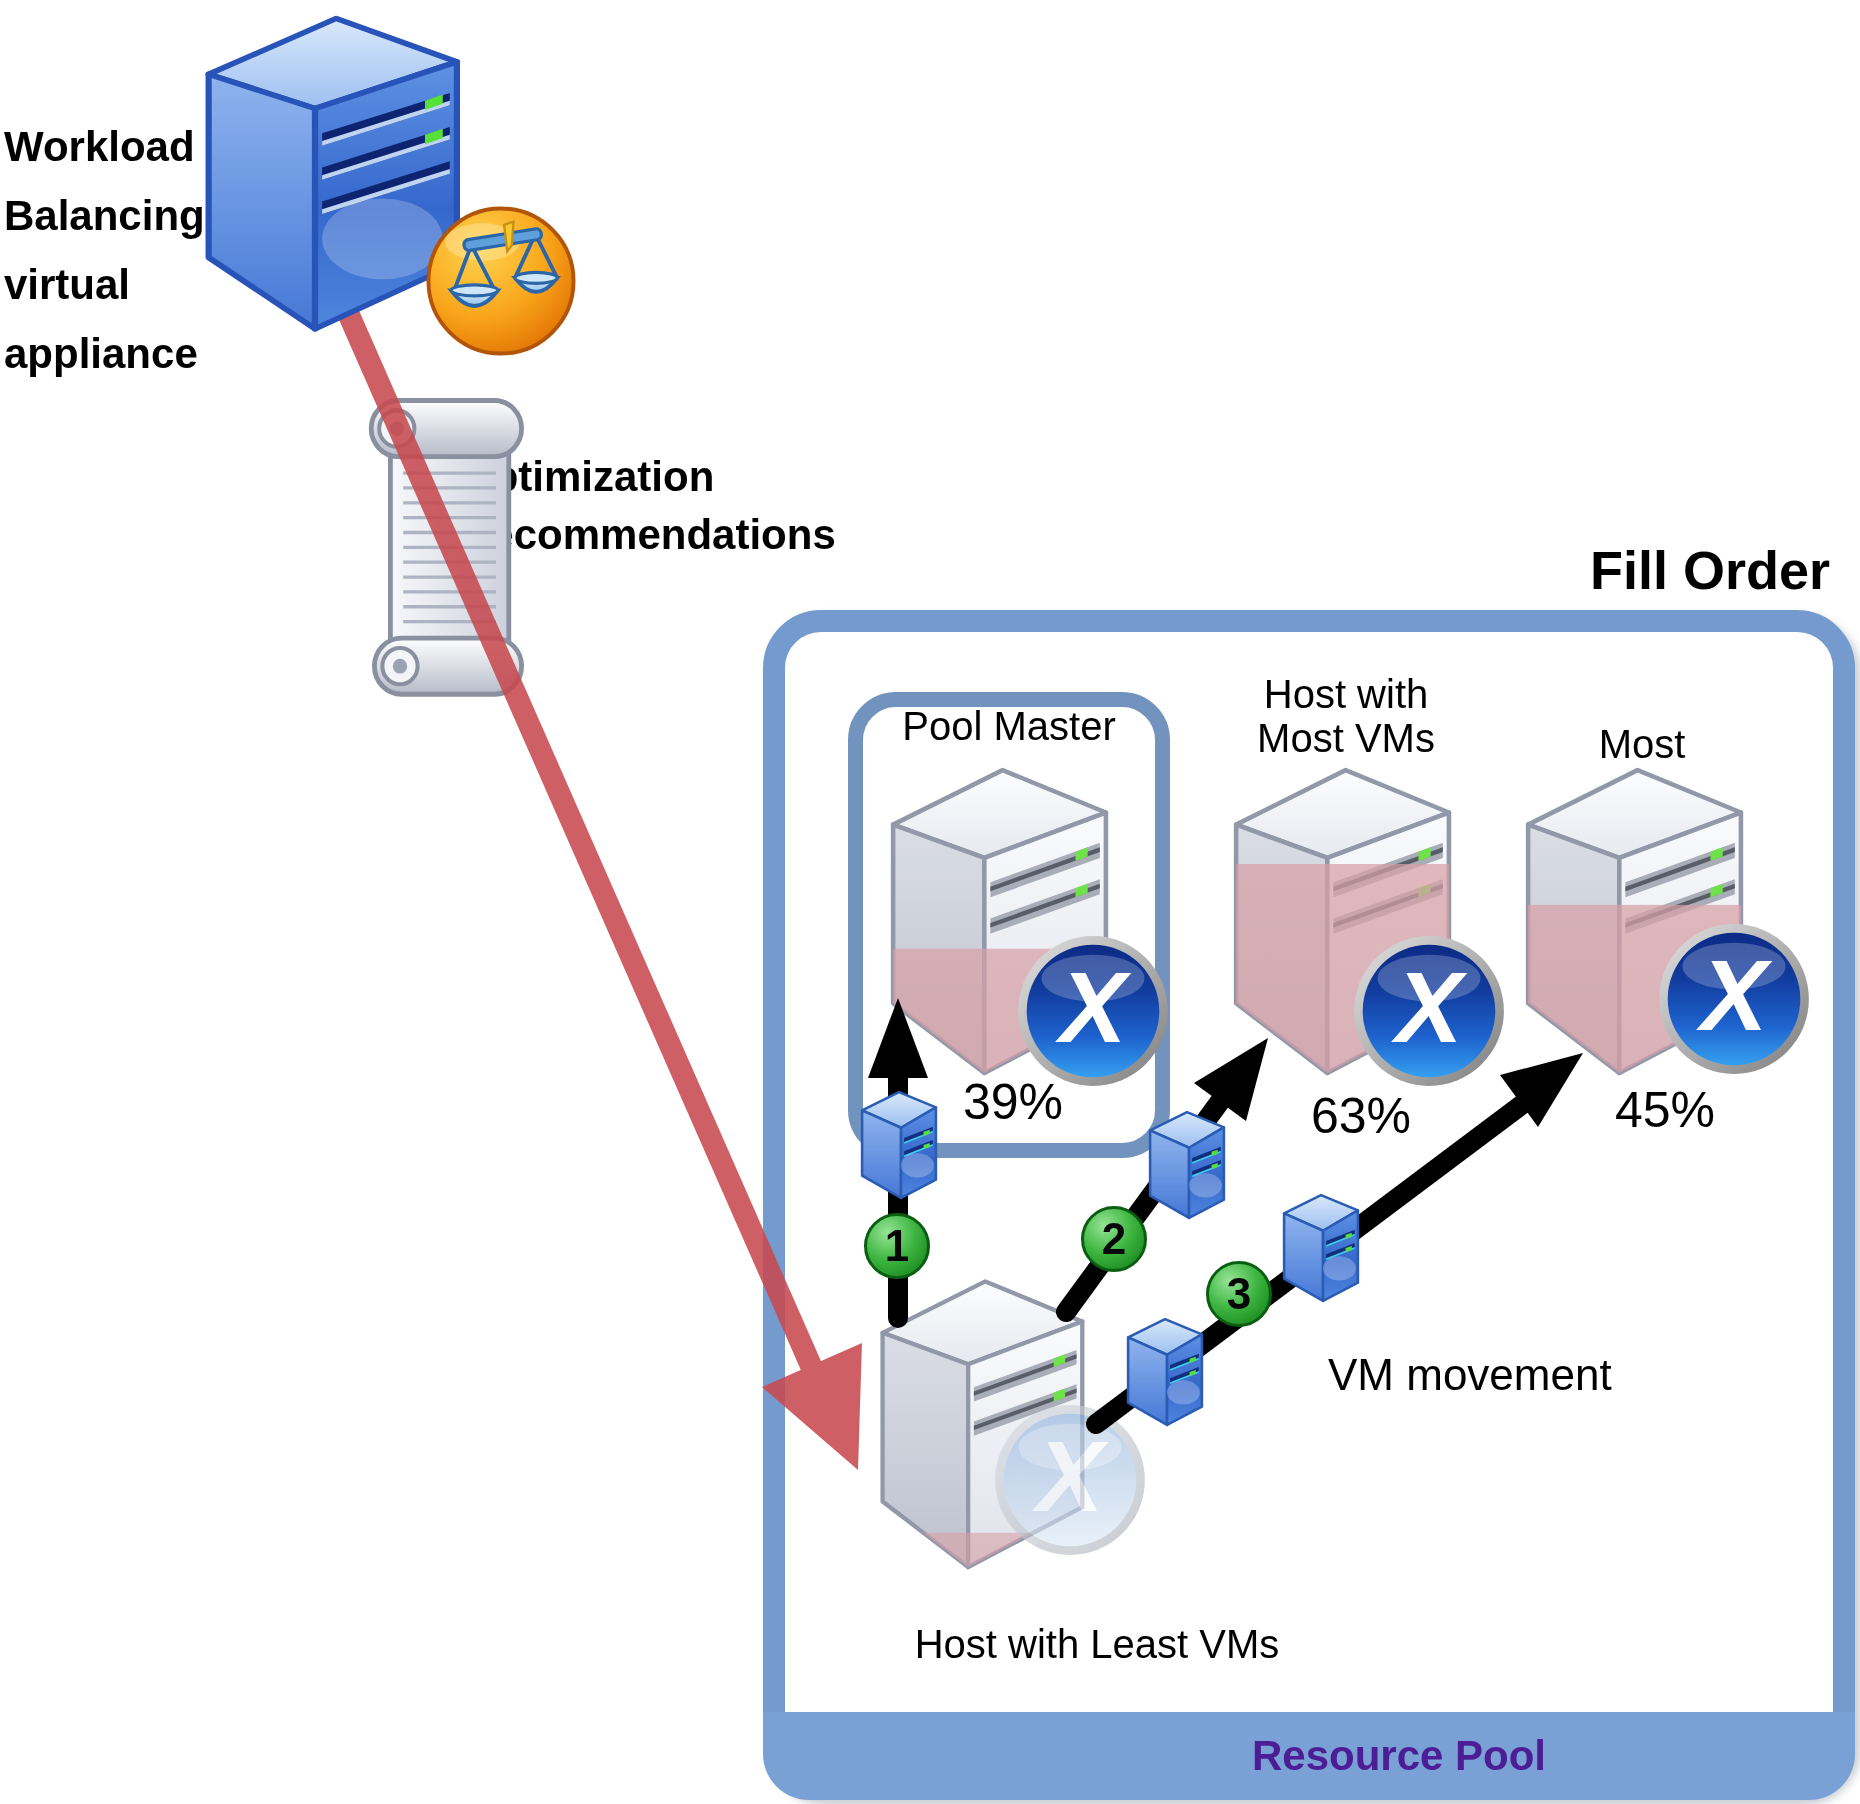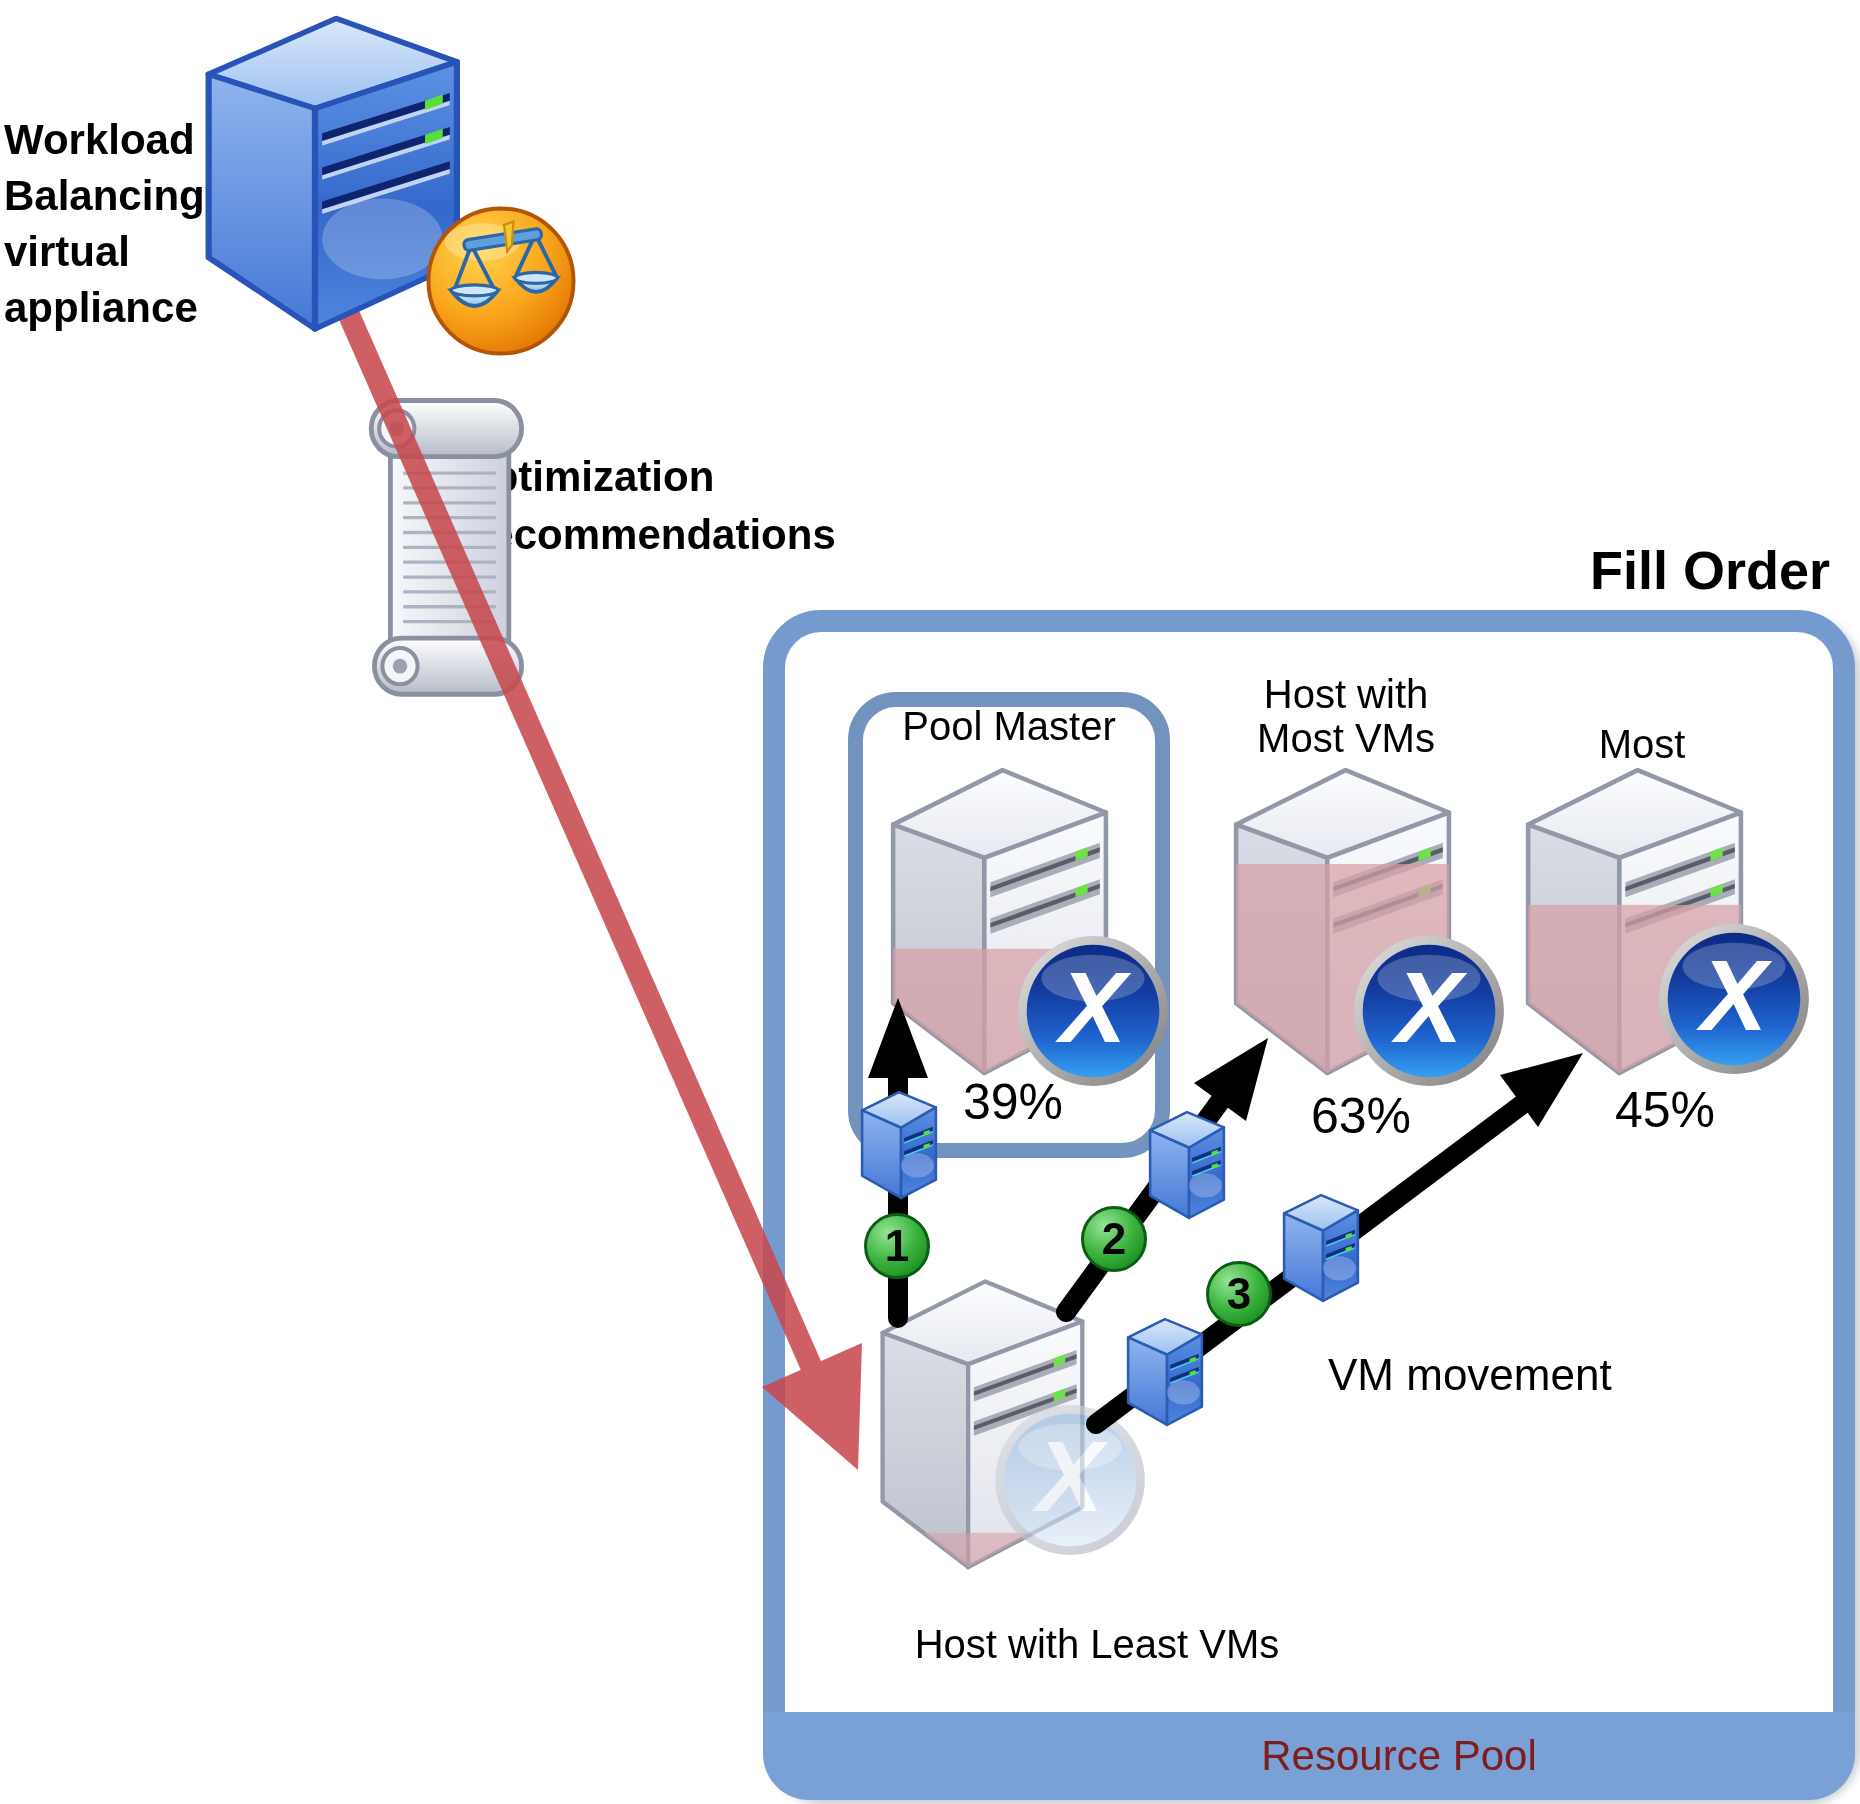--- a/index.html
+++ b/index.html
@@ -8,26 +8,26 @@
           font-family:"Liberation Sans",sans-serif;color:#000;}
   .abs{position:absolute;}
   .pre{white-space:pre-line;}
   
   .fill-order-box{left:763px;top:610px;width:1092px;height:1190px;border:22px solid #759BCE;
     border-radius:58px;background:#fff;box-sizing:border-box;z-index:1;
     box-shadow:6px 6px 8px rgba(140,150,165,.45);}
   .resource-band{left:763px;top:1712px;width:1092px;height:88px;background:#7AA1D6;
     border-radius:0 0 46px 46px;z-index:2;display:flex;align-items:center;justify-content:center;
     box-sizing:border-box;padding-left:180px;}
-  .resource-band span{color:#7f1d1d;font-weight:normal;font-size:42px;}
+  .resource-band span{color:#4c1d95;font-weight:bold;font-size:42px;}
   .pool-master-box{left:848px;top:692px;width:322px;height:466px;border:15px solid #7293BD;
     border-radius:48px;box-sizing:border-box;background:transparent;z-index:3;}
   
   .lbl{z-index:5;line-height:1.12;}
-  .lbl-appliance{left:4px;top:112px;width:300px;font-size:42px;font-weight:bold;line-height:56px;}
+  .lbl-appliance{left:4px;top:112px;width:300px;font-size:42px;font-weight:bold;line-height:69px;}
   .lbl-optimization{left:460px;top:448px;width:460px;font-size:42px;font-weight:bold;line-height:58px;}
   .lbl-fill-order{left:1490px;top:540px;width:340px;font-size:54px;font-weight:bold;text-align:right;}
   .lbl-pool-master{left:848px;top:704px;width:322px;font-size:40px;text-align:center;}
   .lbl-host-most{left:1236px;top:672px;width:220px;font-size:40px;line-height:44px;text-align:center;}
   .lbl-host{left:1562px;top:722px;width:160px;font-size:40px;text-align:center;}
   .pct{font-size:50px;text-align:center;width:150px;}
   .pct-30{left:938px;top:1074px;}
   .pct-63{left:1286px;top:1088px;}
   .pct-45{left:1590px;top:1082px;}
   .lbl-host-least{left:887px;top:1622px;width:420px;font-size:40px;text-align:center;}

